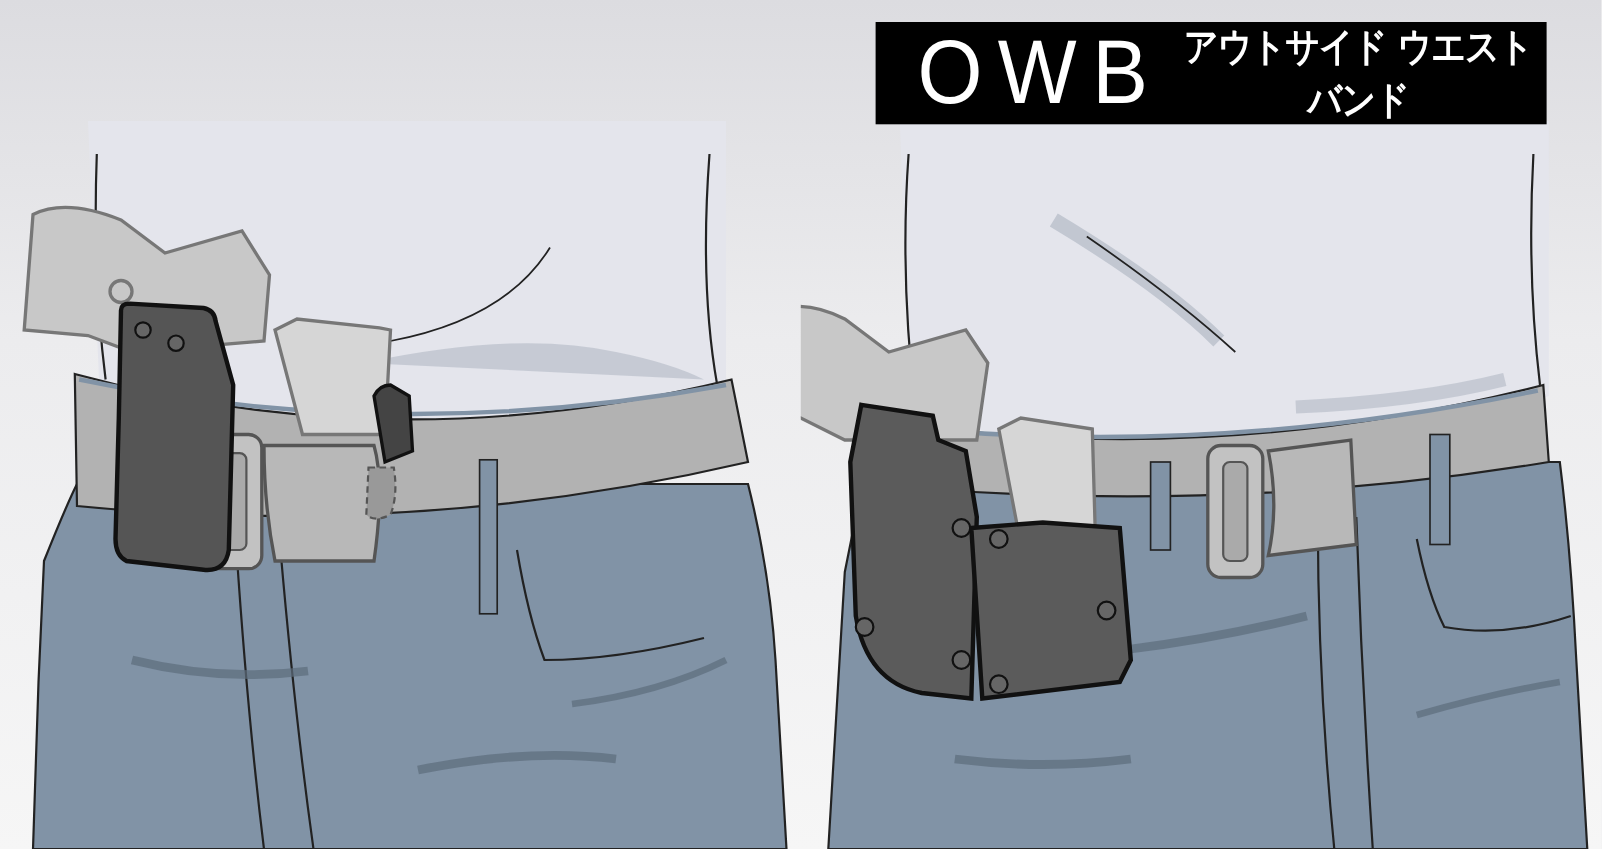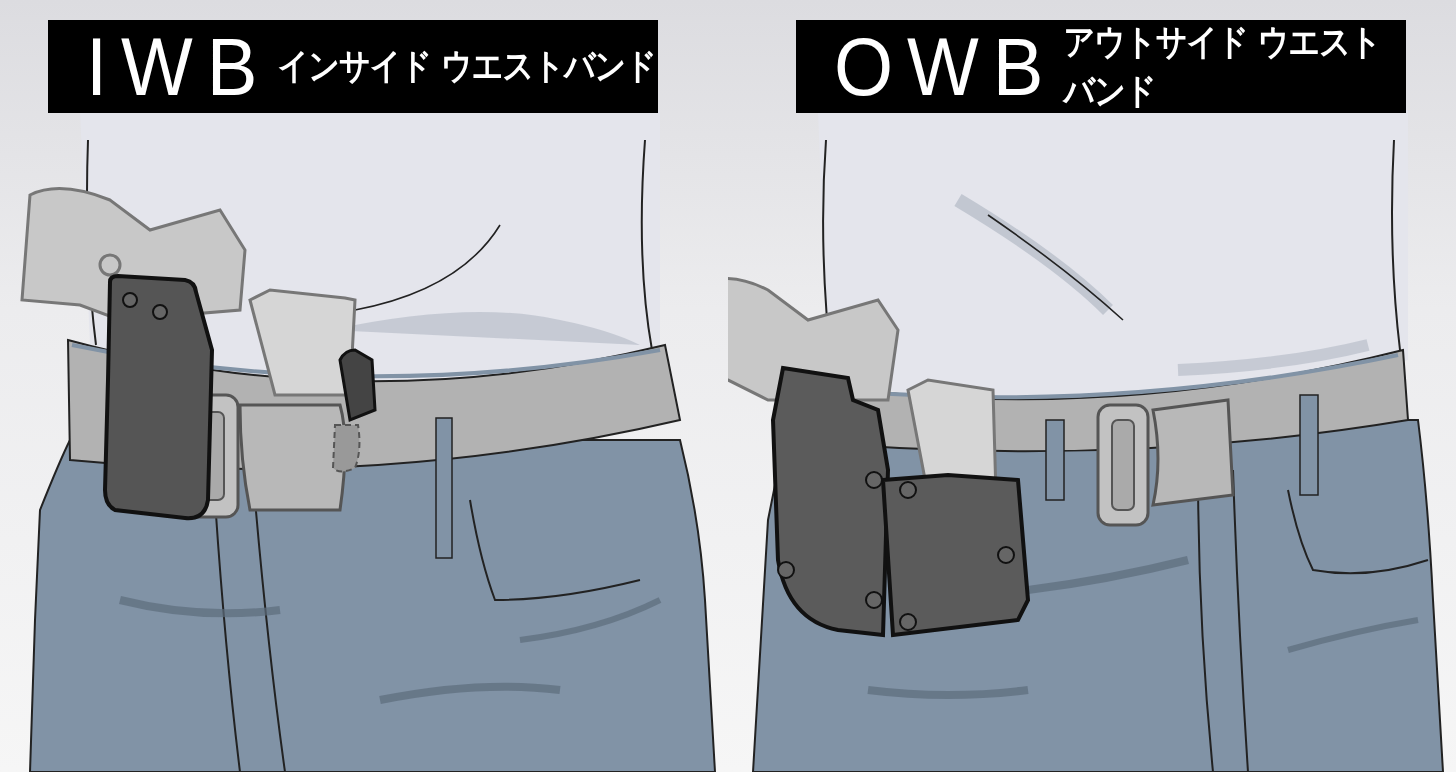--- a/index.html
+++ b/index.html
@@ -4,21 +4,21 @@
 <style>
   html,body{margin:0;padding:0;}
   body{width:1456px;height:772px;overflow:hidden;background:#f2f2f3;font-family:"DejaVu Sans","Liberation Sans",sans-serif;}
   .stage{position:relative;width:1456px;height:772px;background:linear-gradient(#dcdce0 0%,#ececee 40%,#f6f6f6 100%);}
   .panel{position:absolute;top:0;height:772px;}
   .panel.left{left:0;width:728px;}
   .panel.right{left:728px;width:728px;}
   .panel svg{position:absolute;left:0;top:0;}
   .label{position:absolute;top:20px;height:93px;width:610px;background:#000;color:#fff;display:flex;align-items:center;}
   .label.left{left:48px;}
-  .label.right{left:796px;}
+  .label.right{left:796px;text-align:center;}
   .label .code{font-family:"Liberation Sans",sans-serif;font-size:76px;font-weight:400;letter-spacing:14px;line-height:1;margin-left:38px;transform:scaleY(1.08);}
   .label .sub{font-family:"DejaVu Sans",sans-serif;font-size:31px;font-weight:700;margin-left:6px;letter-spacing:-1px;transform:scaleY(1.15);}
 </style>
 </head>
 <body>
 
 <div class="stage">
 
   <div class="panel left">
     <svg width="728" height="772" viewBox="0 0 728 772">
@@ -50,24 +50,20 @@
       <circle cx="110" cy="265" r="10" fill="none" stroke="#777" stroke-width="3"></circle>
 
       <path d="M250 300 L270 290 L345 298 L355 300 L350 395 L275 395 Z" fill="#d6d6d6" stroke="#777" stroke-width="3"></path>
 
       <path d="M110 282 Q110 276 118 276 L185 280 Q195 282 196 292 L212 350 L208 500 Q205 520 185 518 L115 510 Q105 505 105 490 L108 380 Z" fill="#555" stroke="#111" stroke-width="4"></path>
       <circle cx="130" cy="300" r="7" fill="#666" stroke="#111" stroke-width="2"></circle>
       <circle cx="160" cy="312" r="7" fill="#666" stroke="#111" stroke-width="2"></circle>
       <path d="M340 360 Q345 350 355 350 L372 360 L375 410 L350 420 Z" fill="#444" stroke="#111" stroke-width="3"></path>
     </svg>
 
-    <div class="label left">
-      <span class="code">IWB</span>
-      <span class="sub">インサイド ウエストバンド</span>
-    </div>
   </div>
 
   <div class="panel right">
     <svg width="728" height="772" viewBox="0 0 728 772">
       <path d="M90 110 L680 110 L680 360 Q560 400 400 410 Q250 410 100 380 Z" fill="#e4e5ec"></path>
       <path d="M98 140 Q90 250 104 370" stroke="#222" stroke-width="2" fill="none"></path>
       <path d="M666 140 Q660 250 672 350" stroke="#222" stroke-width="2" fill="none"></path>
       <path d="M230 200 Q330 260 380 310" stroke="#b9bfca" stroke-width="14" fill="none" opacity="0.8"></path>
       <path d="M260 215 Q340 270 395 320" stroke="#222" stroke-width="1.6" fill="none"></path>
       <path d="M450 370 Q560 365 640 345" fill="none" stroke="#b9bfca" stroke-width="12" opacity="0.7"></path>

